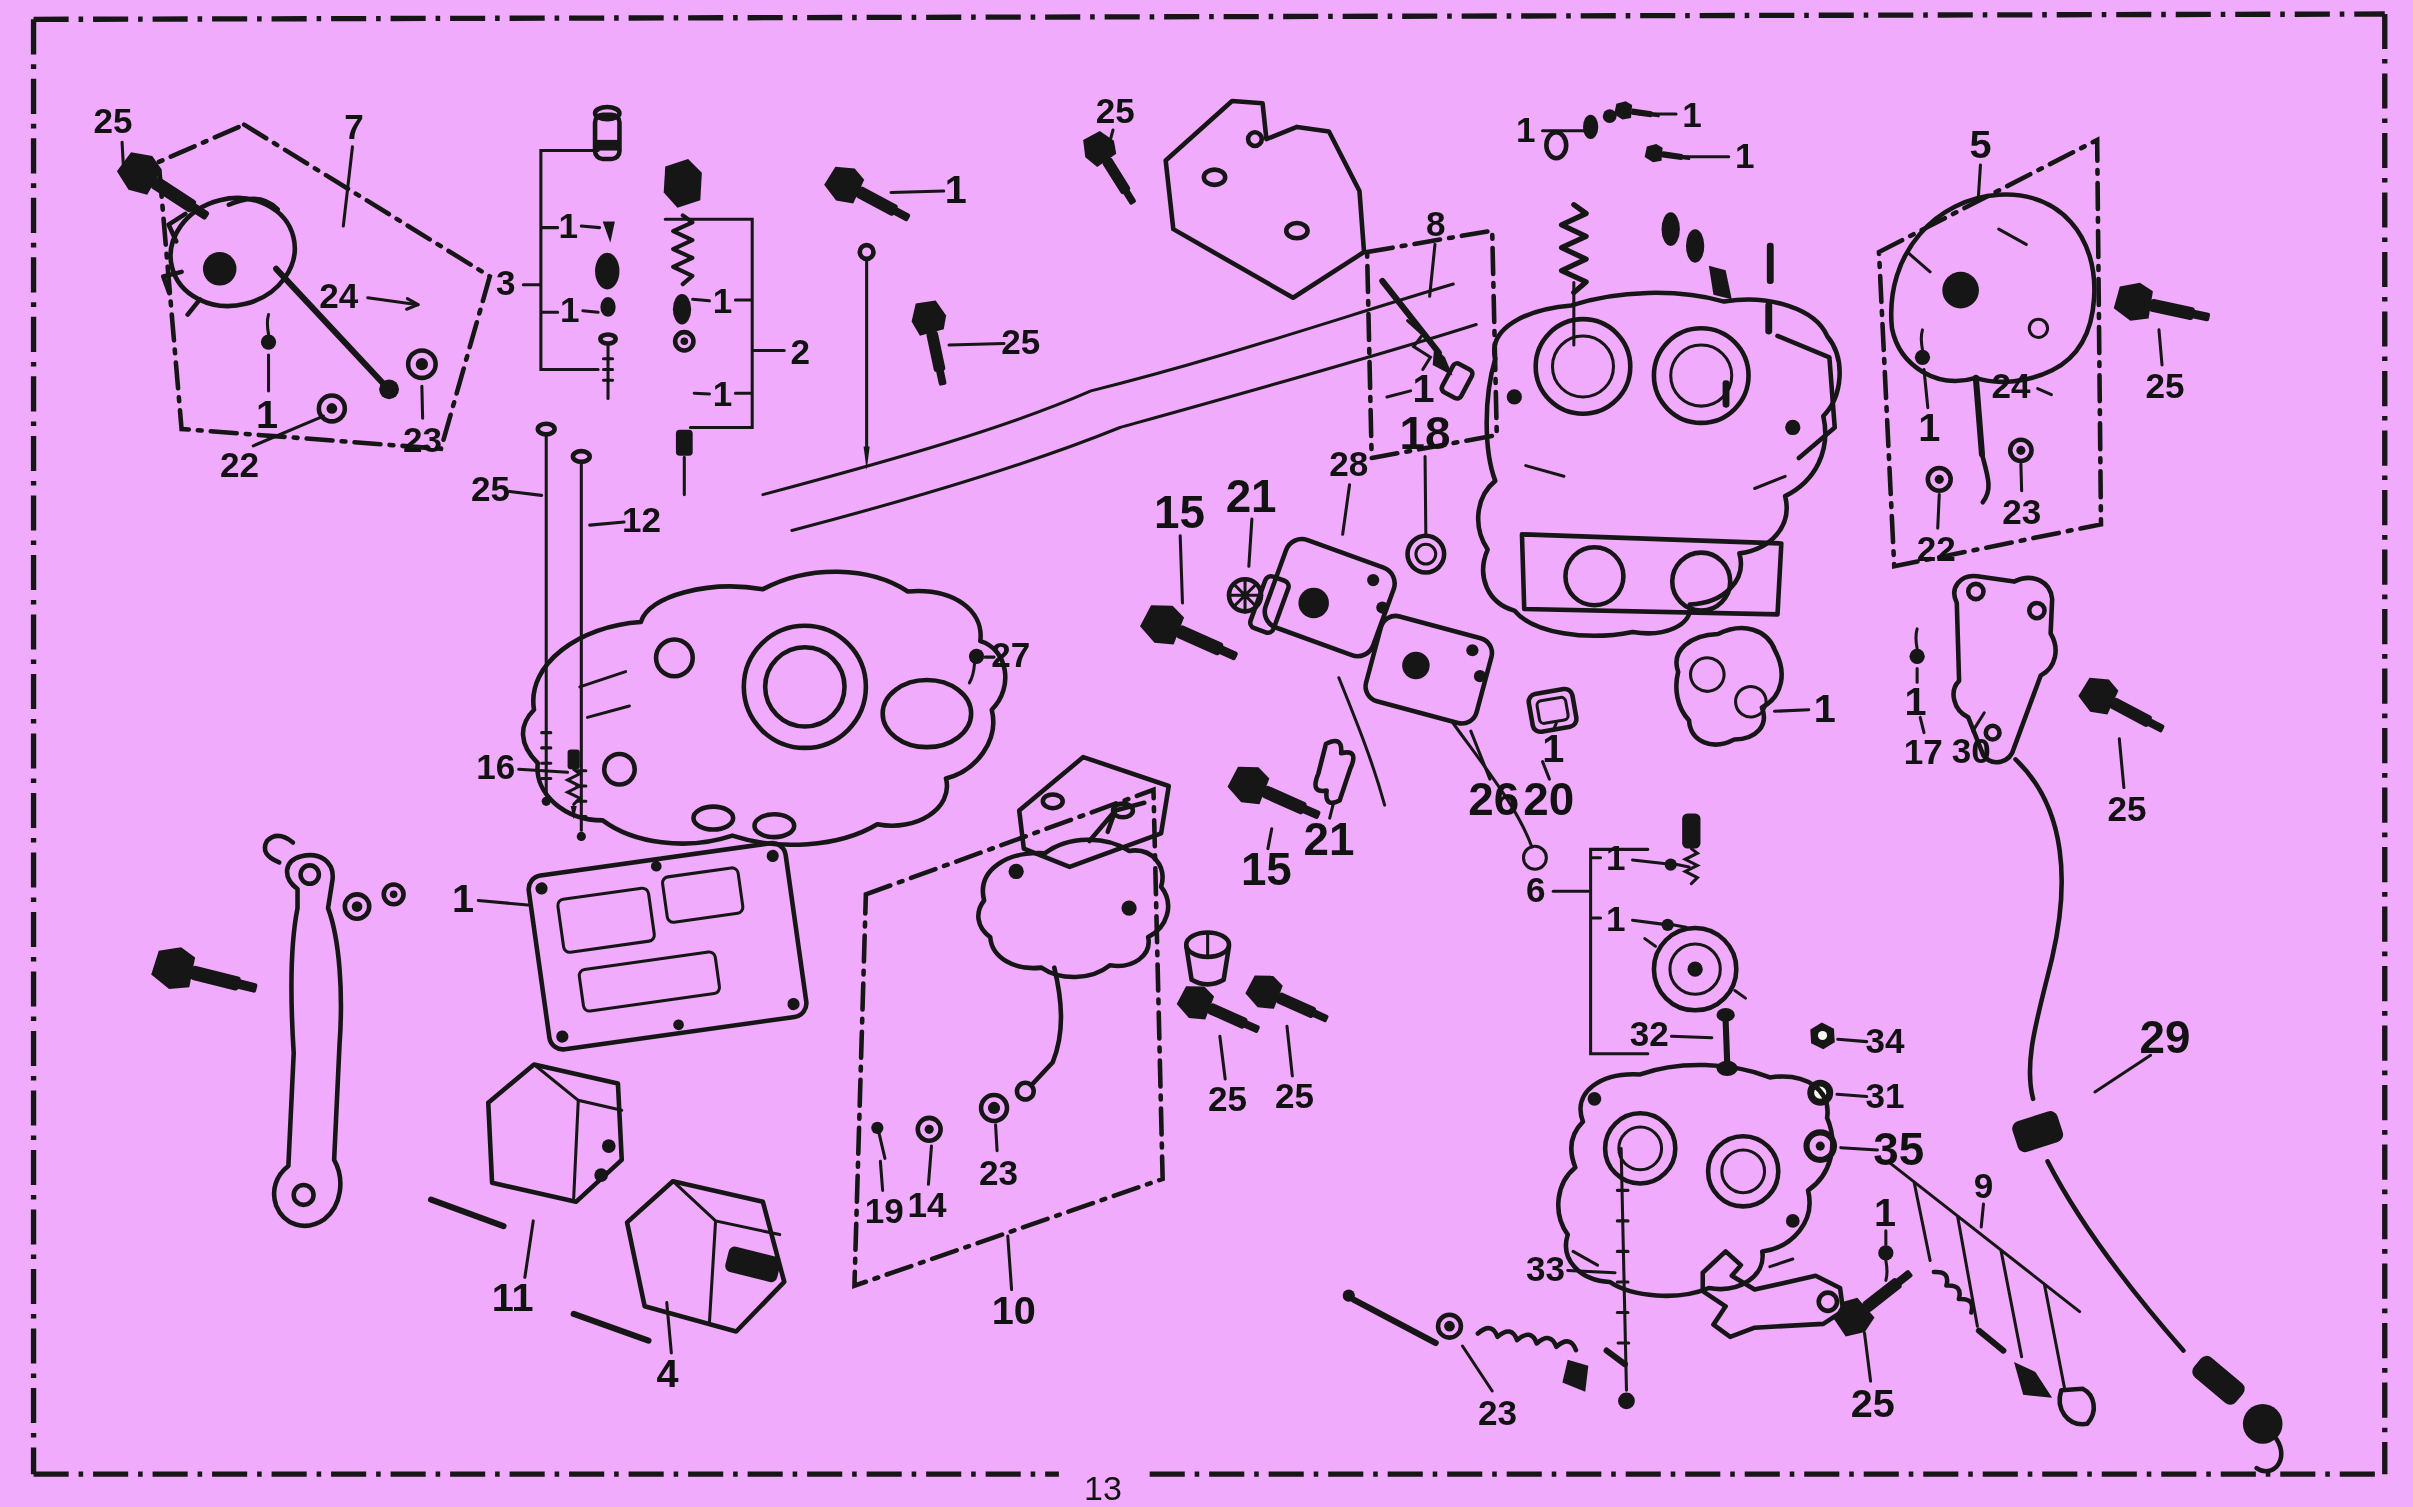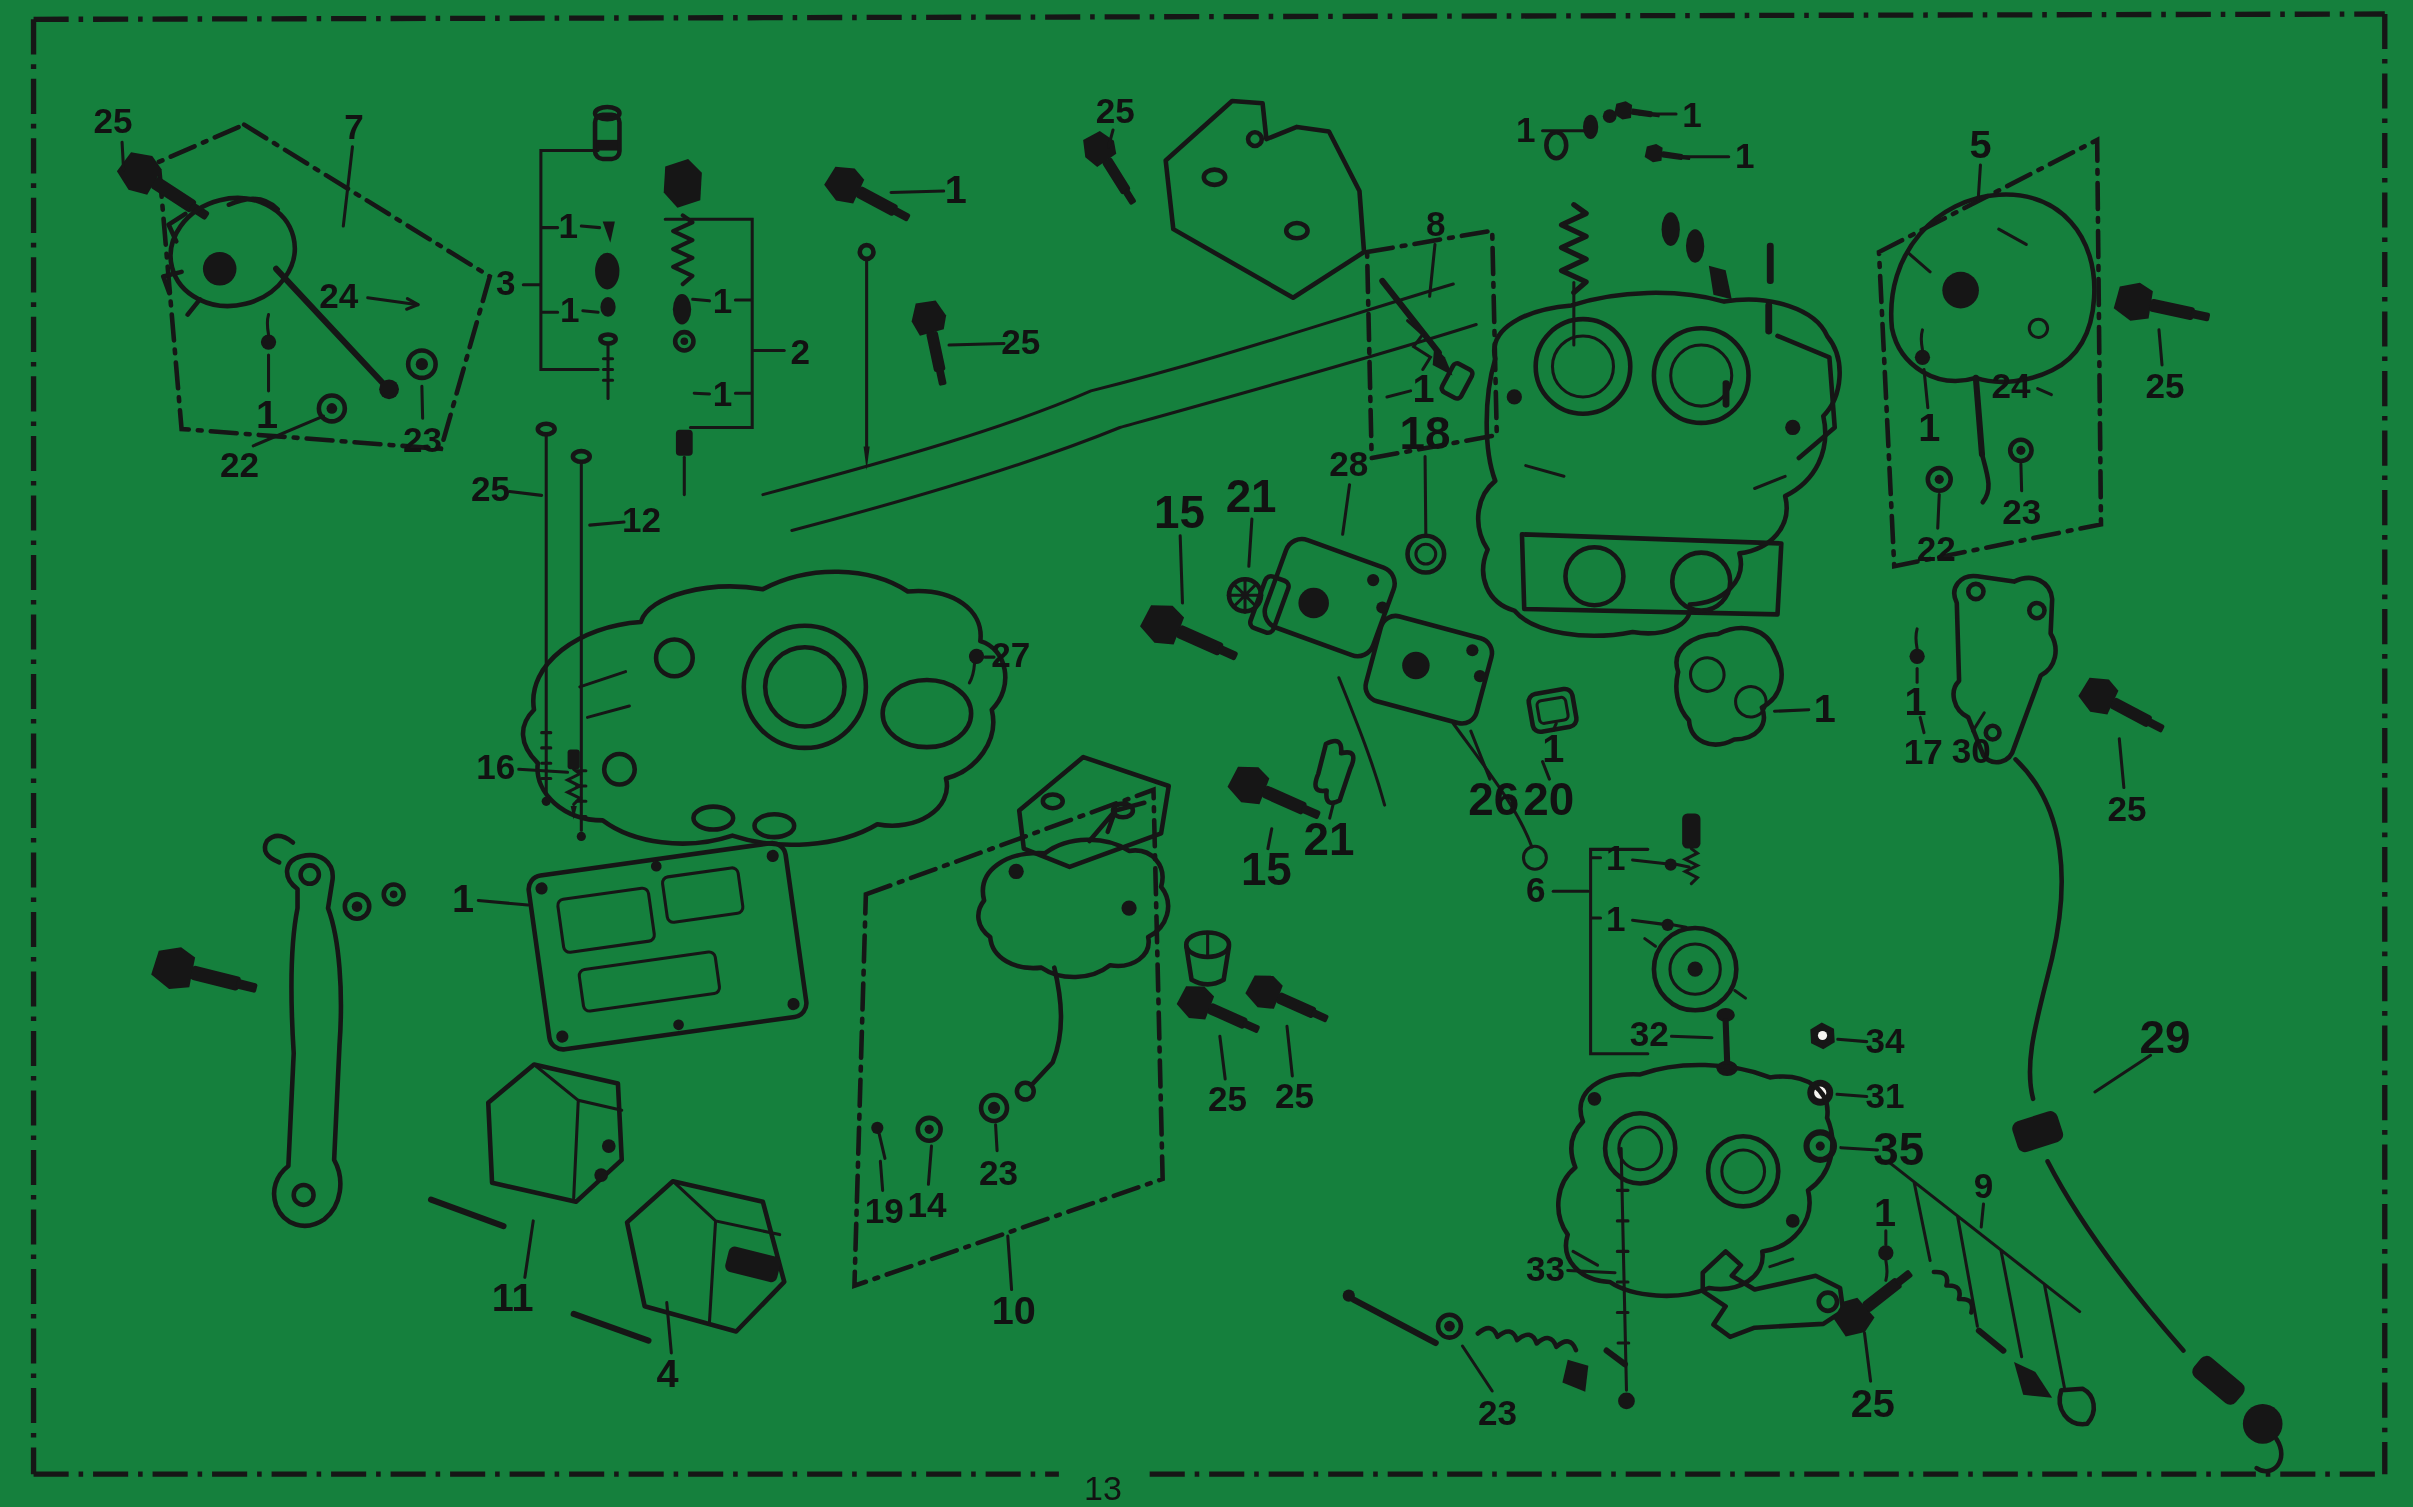--- a/index.html
+++ b/index.html
@@ -1,16 +1,16 @@
 <!DOCTYPE html>
 <html style="font-size:12.2px"><head>
 <meta charset="utf-8">
 <style>
   html,body{margin:0;padding:0;background:#e8e7e3;}
-  .stage{position:relative;width:2413px;height:1508px;background:#15803d;overflow:hidden;
+  .stage{position:relative;width:2413px;height:1508px;background:#f0abfc;overflow:hidden;
          font-family:"Liberation Sans",sans-serif;}
   svg{position:absolute;left:0;top:0;}
   .ln{stroke:#161616;stroke-width:6;fill:none;stroke-linecap:round;stroke-linejoin:round;}
   .ln4{stroke:#161616;stroke-width:4;fill:none;stroke-linecap:round;}
   .ln8{stroke:#161616;stroke-width:8;fill:none;stroke-linecap:round;}
   .fil{fill:#161616;stroke:none;}
   .pap{fill:#f6f5f1;stroke:none;}
   .dd{stroke:#161616;stroke-width:6;fill:none;stroke-dasharray:34 12 5 12;stroke-linecap:round;}
   .bd{stroke:#161616;stroke-width:7;fill:none;stroke-dasharray:46 13 6 13;}
   .callout{font-family:"Liberation Sans",sans-serif;font-weight:bold;fill:#121212;}

